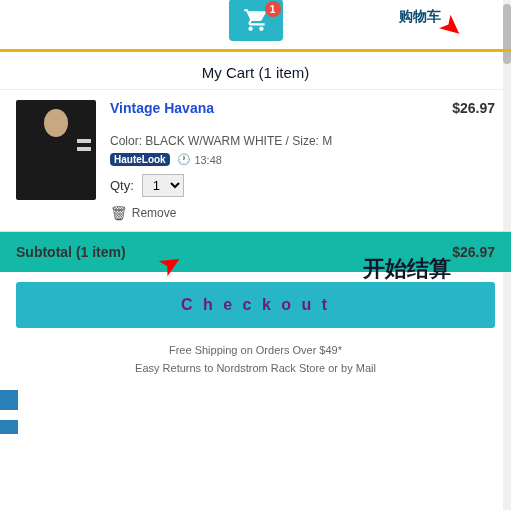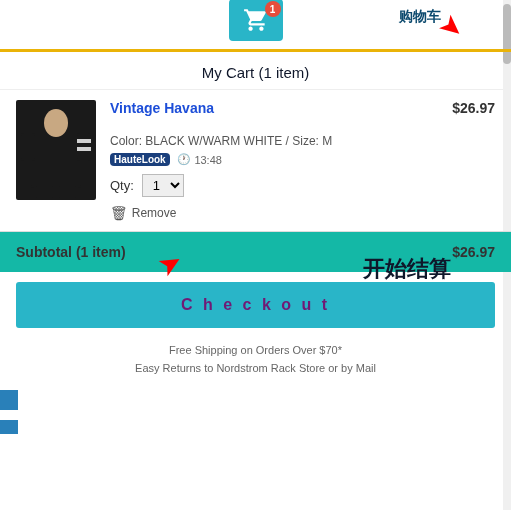--- a/index.html
+++ b/index.html
@@ -458,16 +458,16 @@
 </div>
 
 <div style="position:relative;">
   <div class="label-checkout" style="position:absolute; right:60px; top:-18px; color:#0f172a; font-size:22px; font-weight:bold; pointer-events:none; z-index:10;">开始结算</div>
 
   <div class="arrow-checkout" style="position:absolute; left:170px; top:-28px; color:red; font-size:28px; transform:rotate(-30deg); pointer-events:none; z-index:10;">➤</div>
 
   <button class="checkout-btn">C h e c k o u t</button>
 
   <div class="footer-notes">
-    <div>Free Shipping on Orders Over $70*</div>
+    <div>Free Shipping on Orders Over $49*</div>
     <div>Easy Returns to Nordstrom Rack Store or by Mail</div>
   </div>
 </div>
 
 </body></html>

